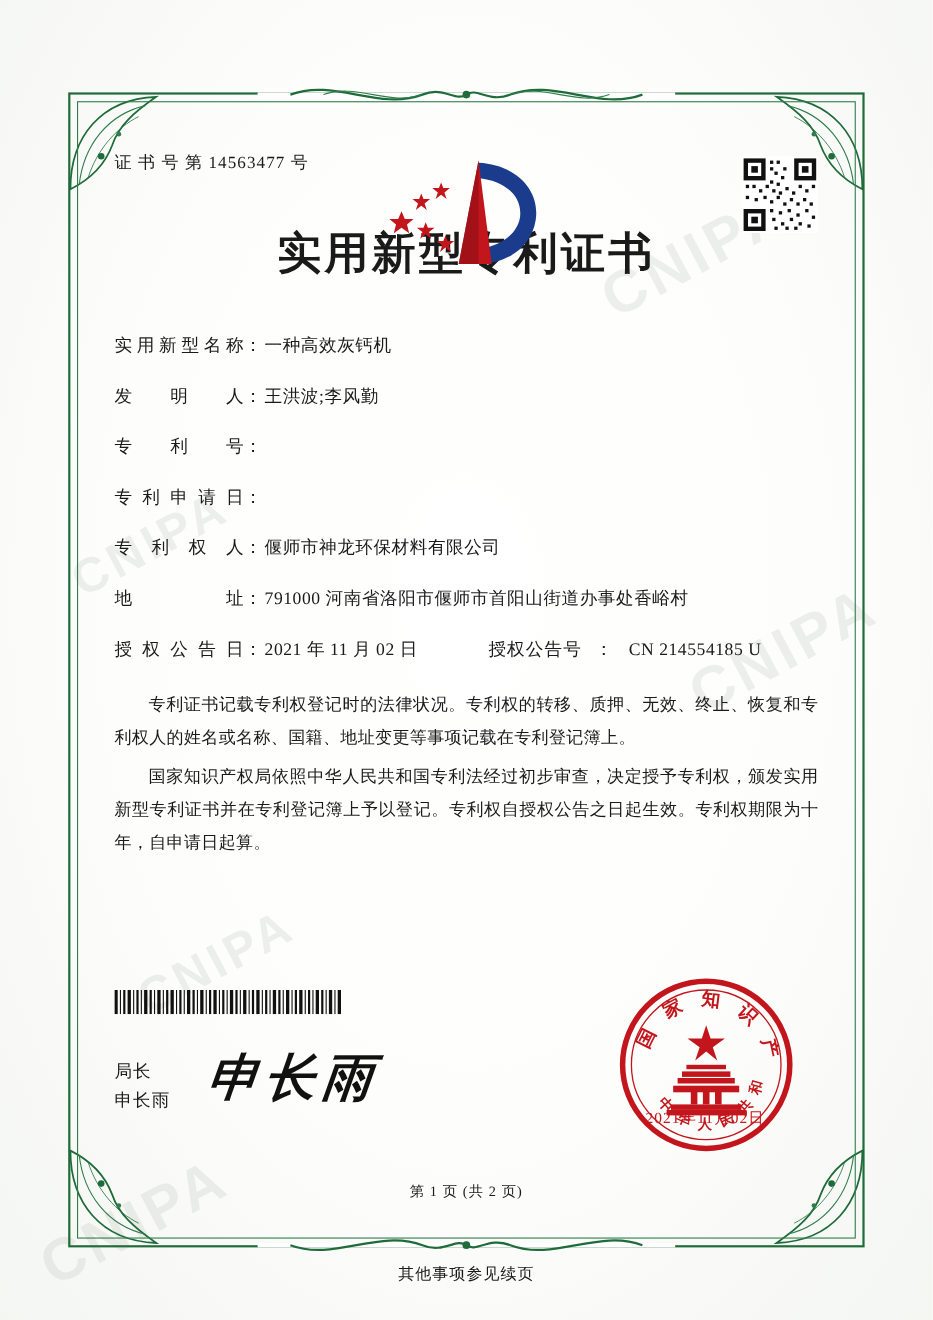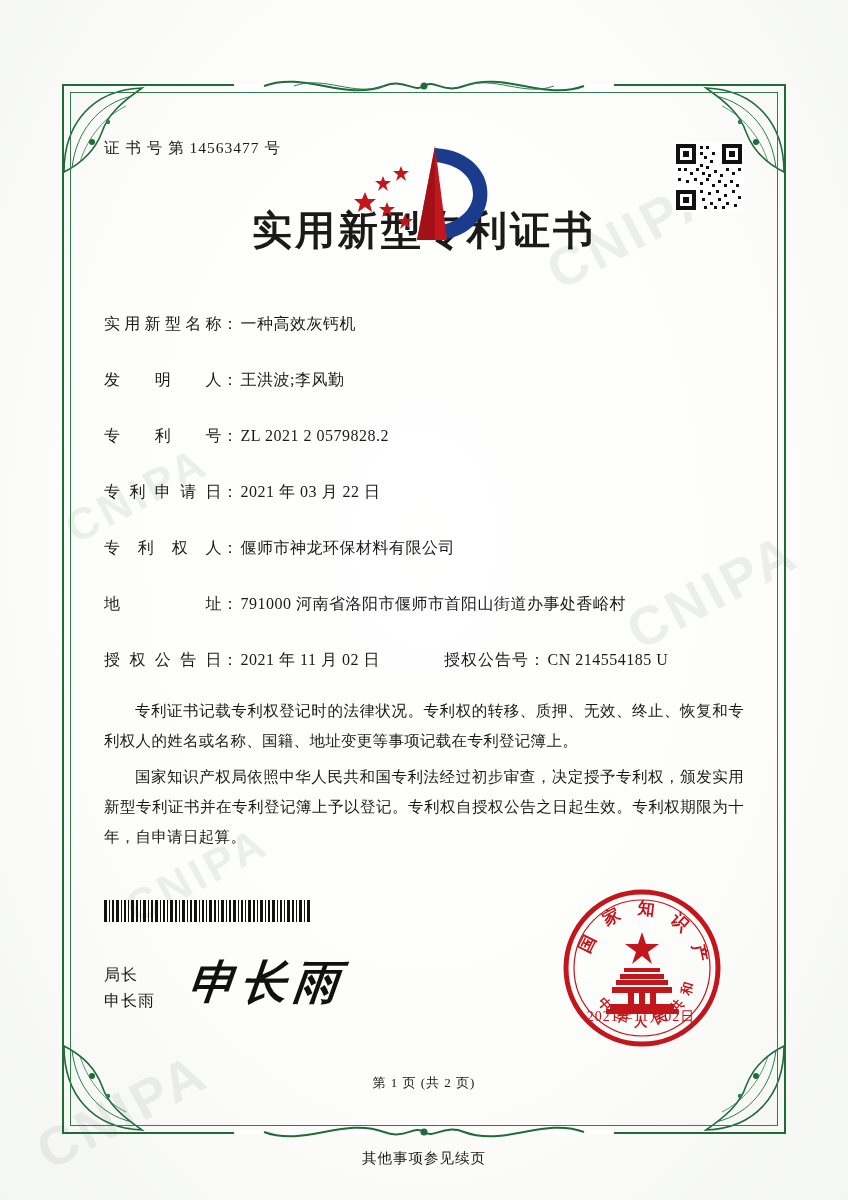--- a/index.html
+++ b/index.html
@@ -103,28 +103,27 @@
     font-size: 16px;
     margin-bottom: 25px;
     letter-spacing: 0.5px;
   }
   .field-label {
     width: 118px;
     flex: 0 0 118px;
     text-align: justify;
     text-align-last: justify;
     white-space: nowrap;
-    margin-top: 10px;
   }
   .field-colon { margin: 0 2px 0 0; }
   .field-value { flex: 1; }
 
   .row-split { display: flex; align-items: center; }
   .split-left { flex: 0 0 340px; display: flex; align-items: baseline; }
-  .split-right { display: flex; align-items: baseline; }
+  .split-right { display: flex; align-items: baseline; gap: 12px; }
   .split-right .field-label {
     width: auto; flex: 0 0 auto; text-align: left; text-align-last: left;
     letter-spacing: 1px;
   }
 
   .para {
     font-size: 15.5px;
     line-height: 30px;
     text-indent: 2em;
     margin-top: 10px;
@@ -138,21 +137,21 @@
     position: absolute;
     left: 0; bottom: 178px;
     width: 210px; height: 22px;
   }
 
   
   #sig-block {
     position: absolute;
     left: 0; bottom: 86px;
     display: flex;
-    align-items: flex-end;
+    align-items: center;
   }
   #sig-labels {
     font-size: 16px;
     line-height: 26px;
     letter-spacing: 1px;
   }
   #sig-script {
     margin-left: 34px;
     margin-top: -16px;
     font-family: "DejaVu Serif", serif;
@@ -350,27 +349,25 @@
 
       <div class="field-row">
         <span class="field-label">发明人</span>
         <span class="field-colon">：</span>
         <span class="field-value">王洪波;李风勤</span>
       </div>
 
       <div class="field-row">
         <span class="field-label">专利号</span>
         <span class="field-colon">：</span>
-        <span class="field-value">ZL 2021 2 0579828.2</span>
       </div>
 
       <div class="field-row">
         <span class="field-label">专利申请日</span>
         <span class="field-colon">：</span>
-        <span class="field-value">2021 年 03 月 22 日</span>
       </div>
 
       <div class="field-row">
         <span class="field-label">专利权人</span>
         <span class="field-colon">：</span>
         <span class="field-value">偃师市神龙环保材料有限公司</span>
       </div>
 
       <div class="field-row">
         <span class="field-label">地址</span>

